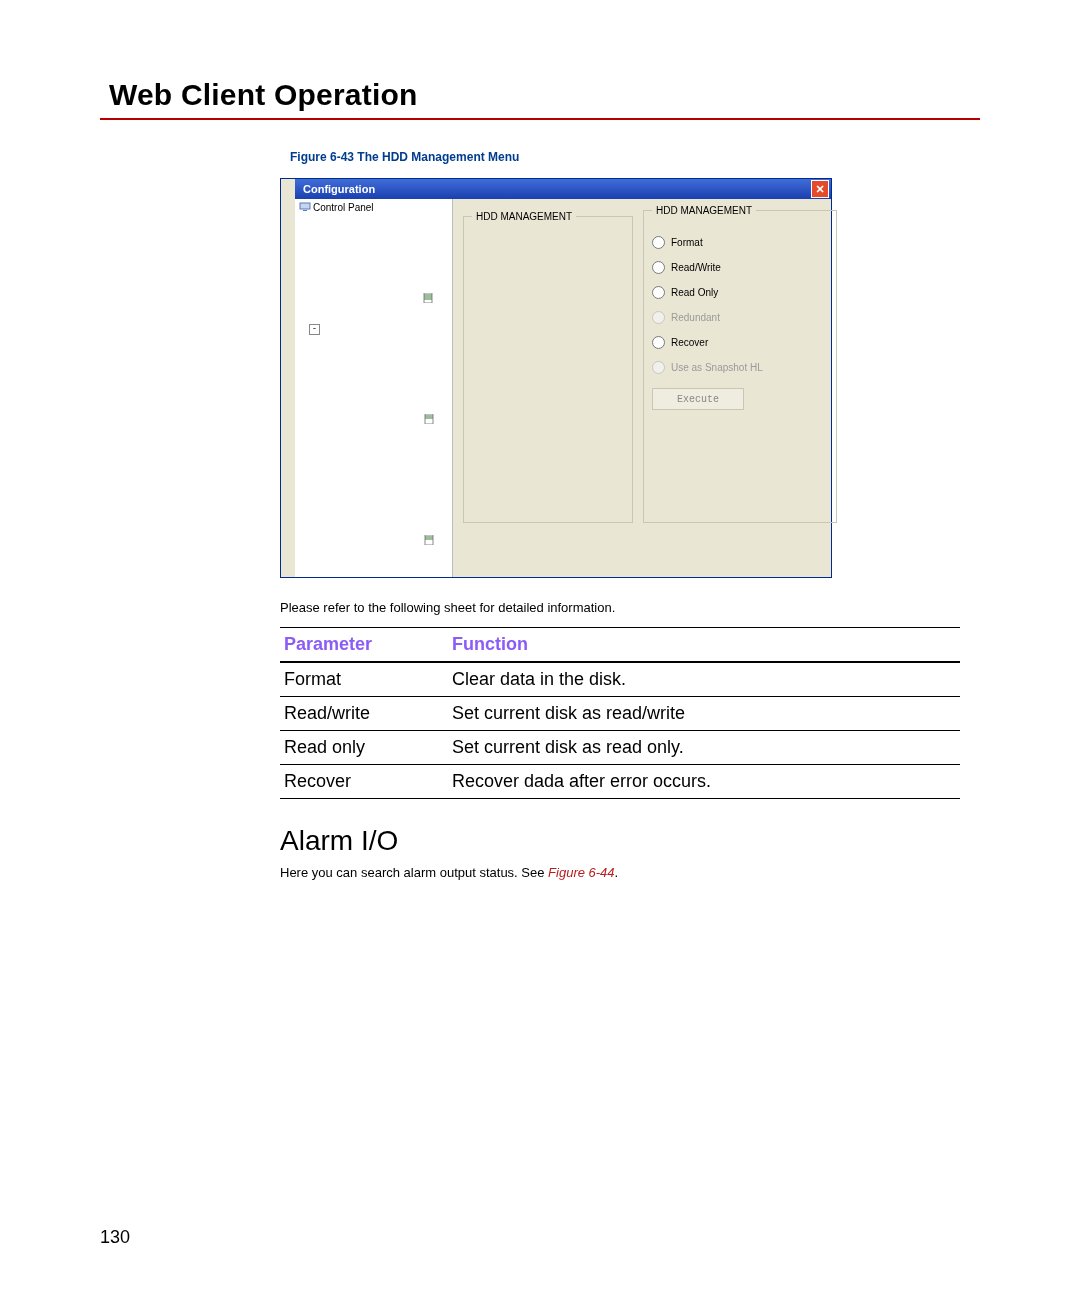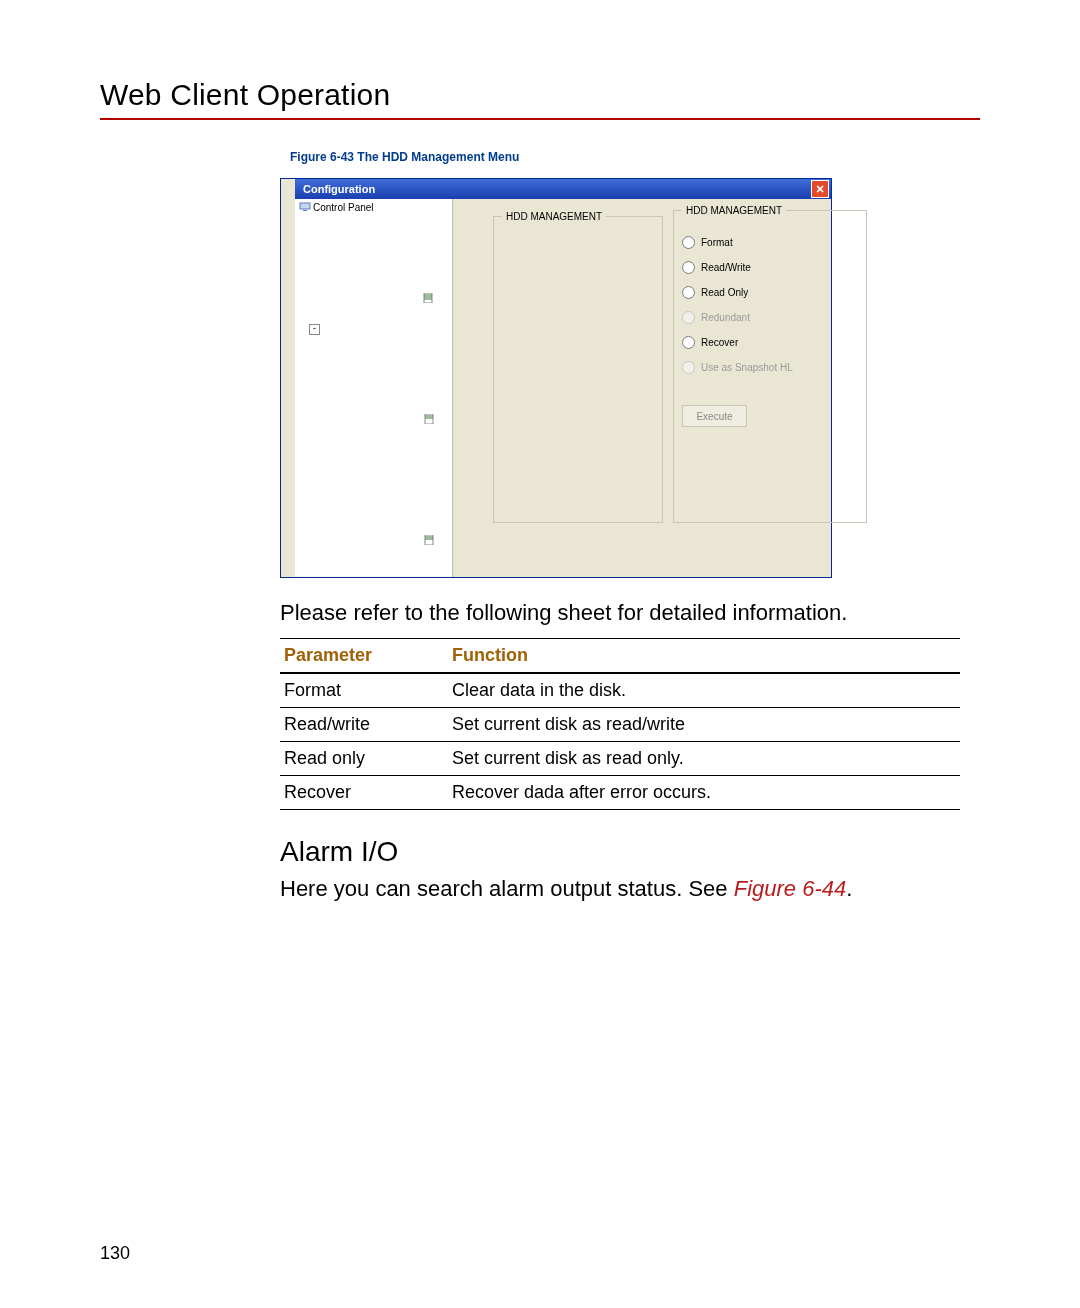--- a/index.html
+++ b/index.html
@@ -11,22 +11,22 @@
   }
   .page {
     width: 1080px;
     height: 1308px;
     box-sizing: border-box;
     padding: 78px 100px 40px 100px;
     position: relative;
   }
   h1.page-title {
     font-size: 30px;
-    font-weight: 400;
-    margin: 0 0 6px 0;
+    font-weight: 700;
+    margin: 0 0 6px 9px;
     letter-spacing: 0.2px;
   }
   .title-rule {
     height: 2px;
     background: #b40000;
     margin-bottom: 30px;
   }
   .figure-caption {
     color: #003d8f;
     font-weight: 700;
@@ -67,21 +67,20 @@
     align-items: center;
     justify-content: center;
     font-size: 11px;
     color: #fff;
     font-weight: 700;
     cursor: pointer;
   }
   .cfg-body {
     display: flex;
     height: calc(100% - 20px);
-    gap: 30px;
   }
   .tree-pane {
     width: 157px;
     background: #fff;
     border-right: 1px solid #bcbcbc;
     overflow: hidden;
     padding: 2px 0;
   }
   .tree {
     list-style: none;
@@ -170,45 +169,46 @@
     flex-direction: column;
     gap: 12px;
     margin-top: 10px;
     font-size: 10px;
     color: #000;
   }
   .radio-list label { display: flex; align-items: center; gap: 6px; }
   .radio-list input[type=radio] { margin: 0; }
   .radio-list .disabled { color: #9a9a9a; }
   .exec-btn {
-    width: 65px;
+    width: 92px;
     height: 22px;
     font-size: 10px;
     color: #888;
     background: #efece0;
     border: 1px solid #c9c6b6;
-    margin-top: 31px;
+    margin-top: 14px;
     cursor: pointer;
     display:block;
+    font-family:Liberation Mono, monospace;
   }
   
   p.body {
-    font-size: 22px;
+    font-size: 13px;
     margin: 22px 0 12px 180px;
   }
   
   .param-table {
     margin-left: 180px;
     width: 680px;
     border-collapse: collapse;
     font-size: 18px;
   }
   .param-table th {
     text-align: left;
-    color: #a16207;
+    color: #8b5cf6;
     font-weight: 700;
     padding: 6px 4px;
   }
   .param-table td {
     padding: 6px 4px;
   }
   .param-table .thick-top td, .param-table .thick-top th {
     border-top: 2px solid #000;
   }
   .param-table .hr td, .param-table .hr th {
@@ -220,21 +220,21 @@
   .param-col { width: 160px; }
   h2.section {
     font-size: 28px;
     font-weight: 400;
     margin: 26px 0 8px 180px;
   }
   .fig-ref { color: #b91c1c; font-style: italic; }
   .page-number {
     position: absolute;
     left: 100px;
-    bottom: 44px;
+    bottom: 60px;
     font-size: 18px;
   }
 </style>
 </head>
 <body>
 
 <div class="page">
 
   <h1 class="page-title">Web Client Operation</h1>
   <div class="title-rule"></div>

